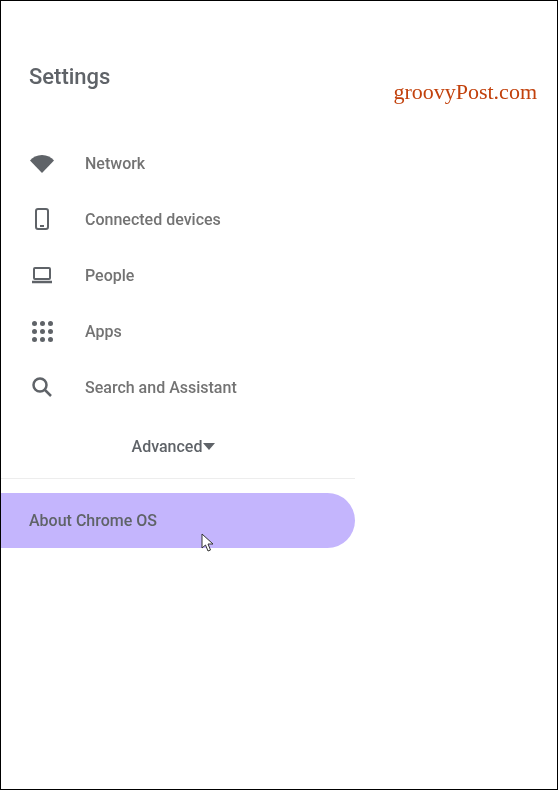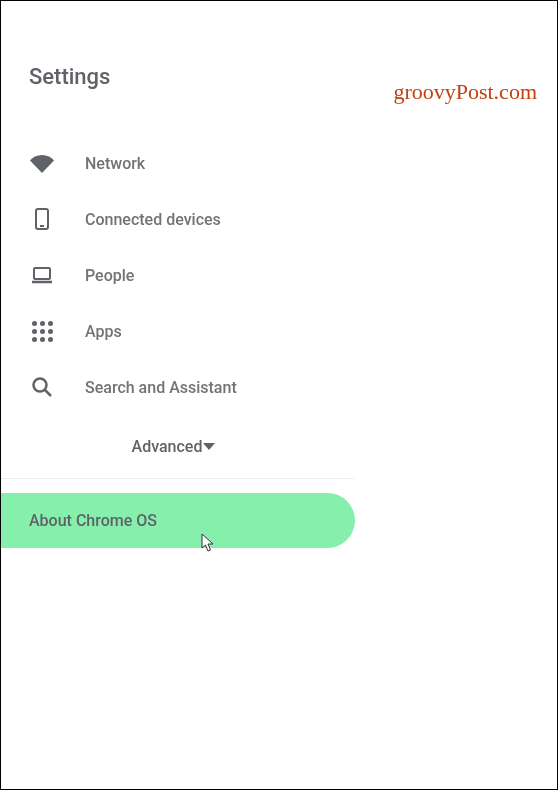--- a/index.html
+++ b/index.html
@@ -79,21 +79,21 @@
     .divider {
       height: 1px;
       background: #ededed;
       width: 354px;
     }
     .about-row {
       display: flex;
       align-items: center;
       padding: 18px 0 18px 28px;
       width: 354px;
-      background: #86efac;
+      background: #c4b5fd;
       border-top-right-radius: 30px;
       border-bottom-right-radius: 30px;
       margin-top: 14px;
       cursor: pointer;
       position: relative;
     }
     .about-label {
       font-size: 16px;
       font-weight: 500;
       color: #5f6368;

